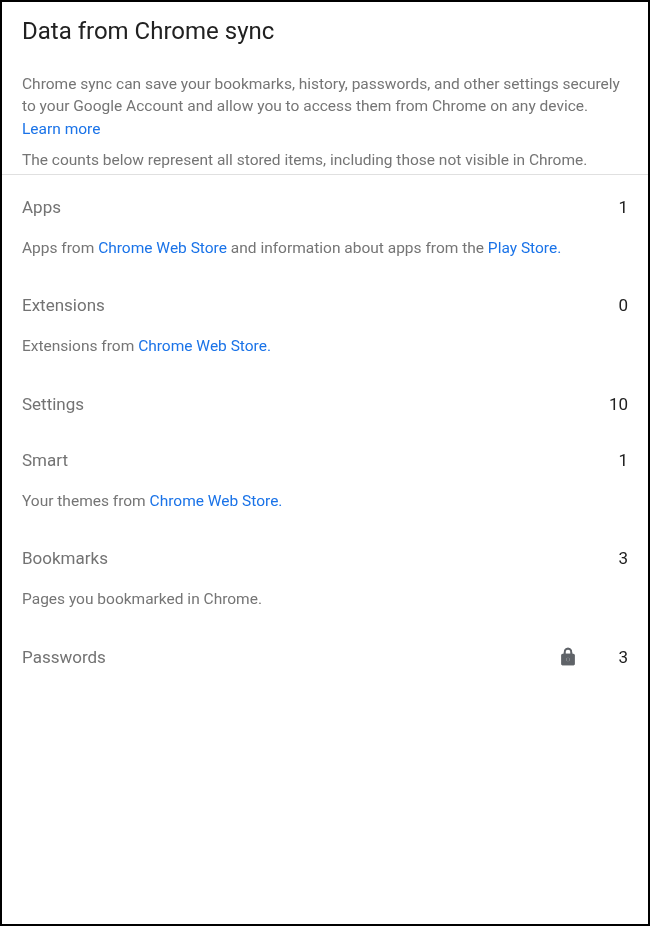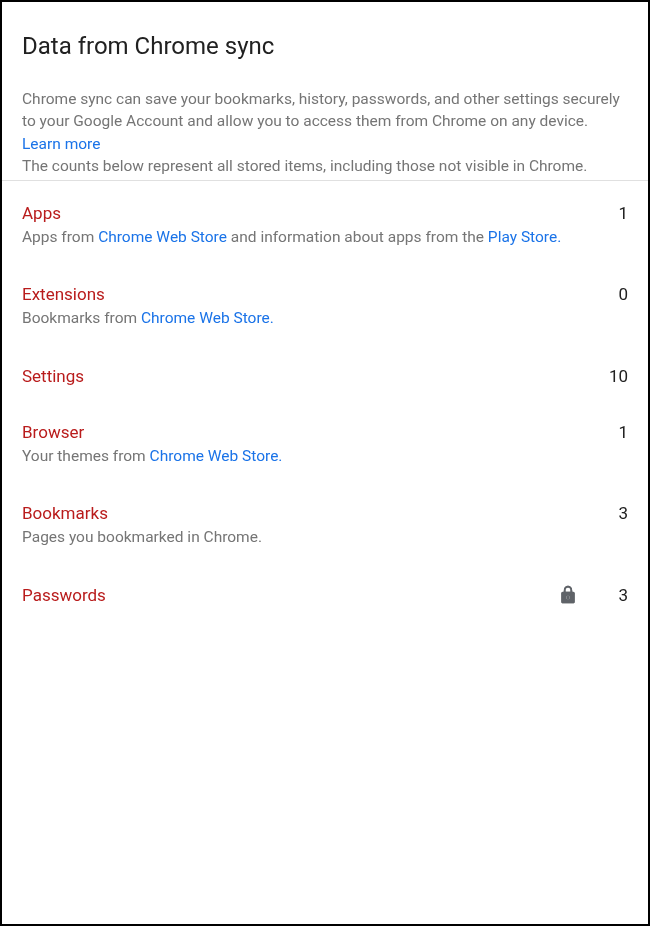--- a/index.html
+++ b/index.html
@@ -8,33 +8,33 @@
       box-sizing: border-box;
     }
     body {
       font-family: Roboto, Arial, sans-serif;
       background: #fff;
       width: 650px;
       height: 926px;
       border: 2px solid #000;
     }
     .container {
-      padding: 30px 20px;
+      padding: 15px 20px;
     }
     .page-title {
       font-size: 24px;
       font-weight: 400;
       color: #212121;
       margin-bottom: 28px;
     }
     .intro-text {
       font-size: 15.5px;
       line-height: 1.45;
       color: #757575;
-      margin-bottom: 0;
+      margin-bottom: 9px;
     }
     .subtext {
       font-size: 15.5px;
       line-height: 1.45;
       color: #757575;
       margin-bottom: 2px;
     }
     a.link {
       color: #1a73e8;
       text-decoration: none;
@@ -47,42 +47,42 @@
     .item {
       padding-top: 22px;
       padding-bottom: 14px;
     }
     .item-header {
       display: flex;
       align-items: center;
     }
     .item-title {
       font-size: 17px;
-      color: #b91c1c;
+      color: #737373;
       font-weight: 400;
       flex: 1;
     }
     .item-count {
       font-size: 17px;
       color: #212121;
       font-weight: 400;
       min-width: 24px;
       text-align: right;
     }
     .lock-icon {
       width: 20px;
       height: 20px;
       fill: #5f6368;
       margin-right: 26px;
     }
     .item-desc {
       font-size: 15.5px;
       line-height: 1.45;
       color: #757575;
-      margin-top: 3px;
+      margin-top: 20px;
       padding-right: 50px;
     }
   </style>
 </head>
 <body>
 
 <div class="container">
 
   <h1 class="page-title">Data from Chrome sync</h1>
 
@@ -103,34 +103,34 @@
       <span>Apps from </span><a href="#" class="link">Chrome Web Store</a><span> and information about apps from the </span><a href="#" class="link">Play Store.</a>
     </div>
   </div>
 
   <div class="item">
     <div class="item-header">
       <div class="item-title">Extensions</div>
       <div class="item-count">0</div>
     </div>
     <div class="item-desc">
-      <span>Bookmarks from </span><a href="#" class="link">Chrome Web Store.</a>
+      <span>Extensions from </span><a href="#" class="link">Chrome Web Store.</a>
     </div>
   </div>
 
   <div class="item">
     <div class="item-header">
       <div class="item-title">Settings</div>
       <div class="item-count">10</div>
     </div>
   </div>
 
   <div class="item">
     <div class="item-header">
-      <div class="item-title">Browser</div>
+      <div class="item-title">Smart</div>
       <div class="item-count">1</div>
     </div>
     <div class="item-desc">
       <span>Your themes from </span><a href="#" class="link">Chrome Web Store.</a>
     </div>
   </div>
 
   <div class="item">
     <div class="item-header">
       <div class="item-title">Bookmarks</div>

